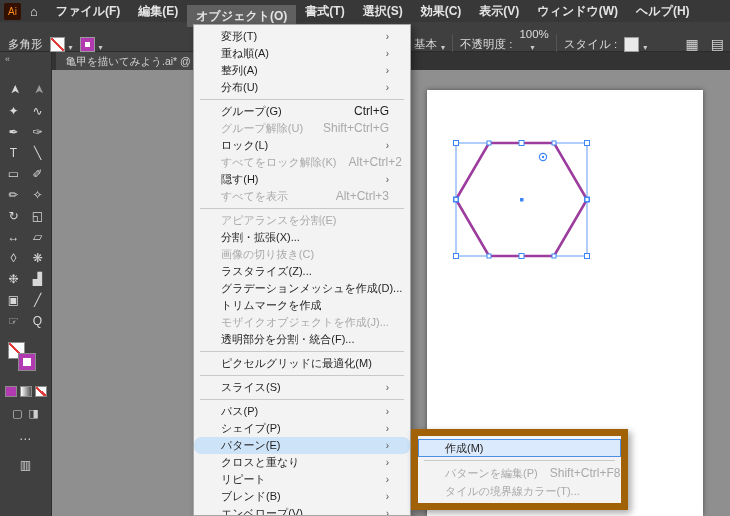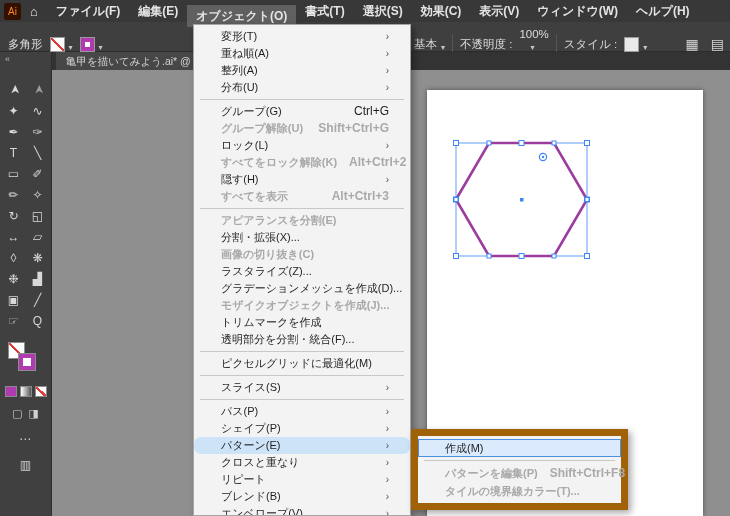--- a/index.html
+++ b/index.html
@@ -74,21 +74,21 @@
   
   .menu { position:absolute; left:193px; top:24px; width:218px; bottom:0; background:var(--menu-bg,#f3f3f3);
           border:1px solid #a6a6a6; box-shadow:3px 3px 7px rgba(0,0,0,.35); padding-top:3px; z-index:100; overflow:hidden; }
   .submenu { position:absolute; left:411px; top:429px; width:217px; background:var(--menu-bg,#f3f3f3);
              border:7px solid #a16207; box-shadow:3px 3px 7px rgba(0,0,0,.35); padding:3px 0; z-index:101; }
   .mrow { height:17px; line-height:17px; padding:0 21px 0 27px; font-size:11px; color:var(--menu-text,#222);
           display:flex; align-items:center; white-space:nowrap; }
   .submenu .mrow { height:18px; line-height:18px; }
   .msc { margin-left:auto; padding-left:12px; font-size:12px; }
   .marrow { margin-left:auto; color:#555; font-size:10px; }
-  .mrow.disabled, .mrow.disabled .msc { color:var(--menu-disabled,#a9a9a9);font-weight:bold; }
+  .mrow.disabled, .mrow.disabled .msc { color:var(--menu-disabled,#a9a9a9); }
   .mrow.hl { background:var(--menu-highlight,#cde3f8);border-radius:7px; }
   .mrow.hlborder { background:var(--submenu-highlight-bg,#dbeafc);
                    box-shadow:inset 0 0 0 1px var(--submenu-highlight-border,#4a90e2); }
   .sep { height:1px; background:#c8c8c8; margin:3px 6px; }
 </style>
 </head>
 <body>
 
 <div class="app">
 
@@ -265,25 +265,25 @@
       </div>
     <div class="mrow disabled">
         <span>画像の切り抜き(C)</span>
       </div>
     <div class="mrow">
         <span>ラスタライズ(Z)...</span>
       </div>
     <div class="mrow">
         <span>グラデーションメッシュを作成(D)...</span>
       </div>
+    <div class="mrow">
+        <span>トリムマークを作成</span>
+      </div>
     <div class="mrow disabled">
         <span>モザイクオブジェクトを作成(J)...</span>
-      </div>
-    <div class="mrow">
-        <span>トリムマークを作成</span>
       </div>
     <div class="mrow">
         <span>透明部分を分割・統合(F)...</span>
       </div>
     <div class="sep"></div>
     <div class="mrow">
         <span>ピクセルグリッドに最適化(M)</span>
       </div>
     <div class="sep"></div>
     <div class="mrow sub">

